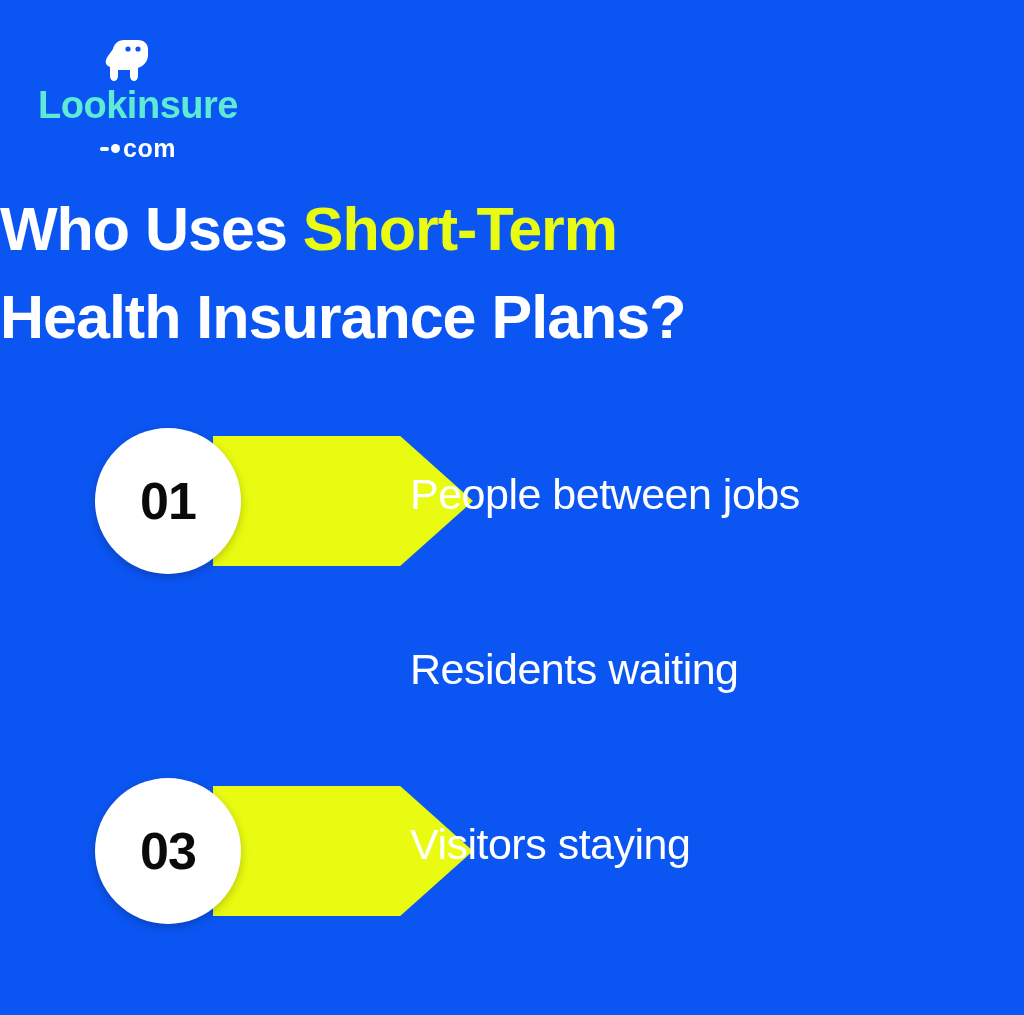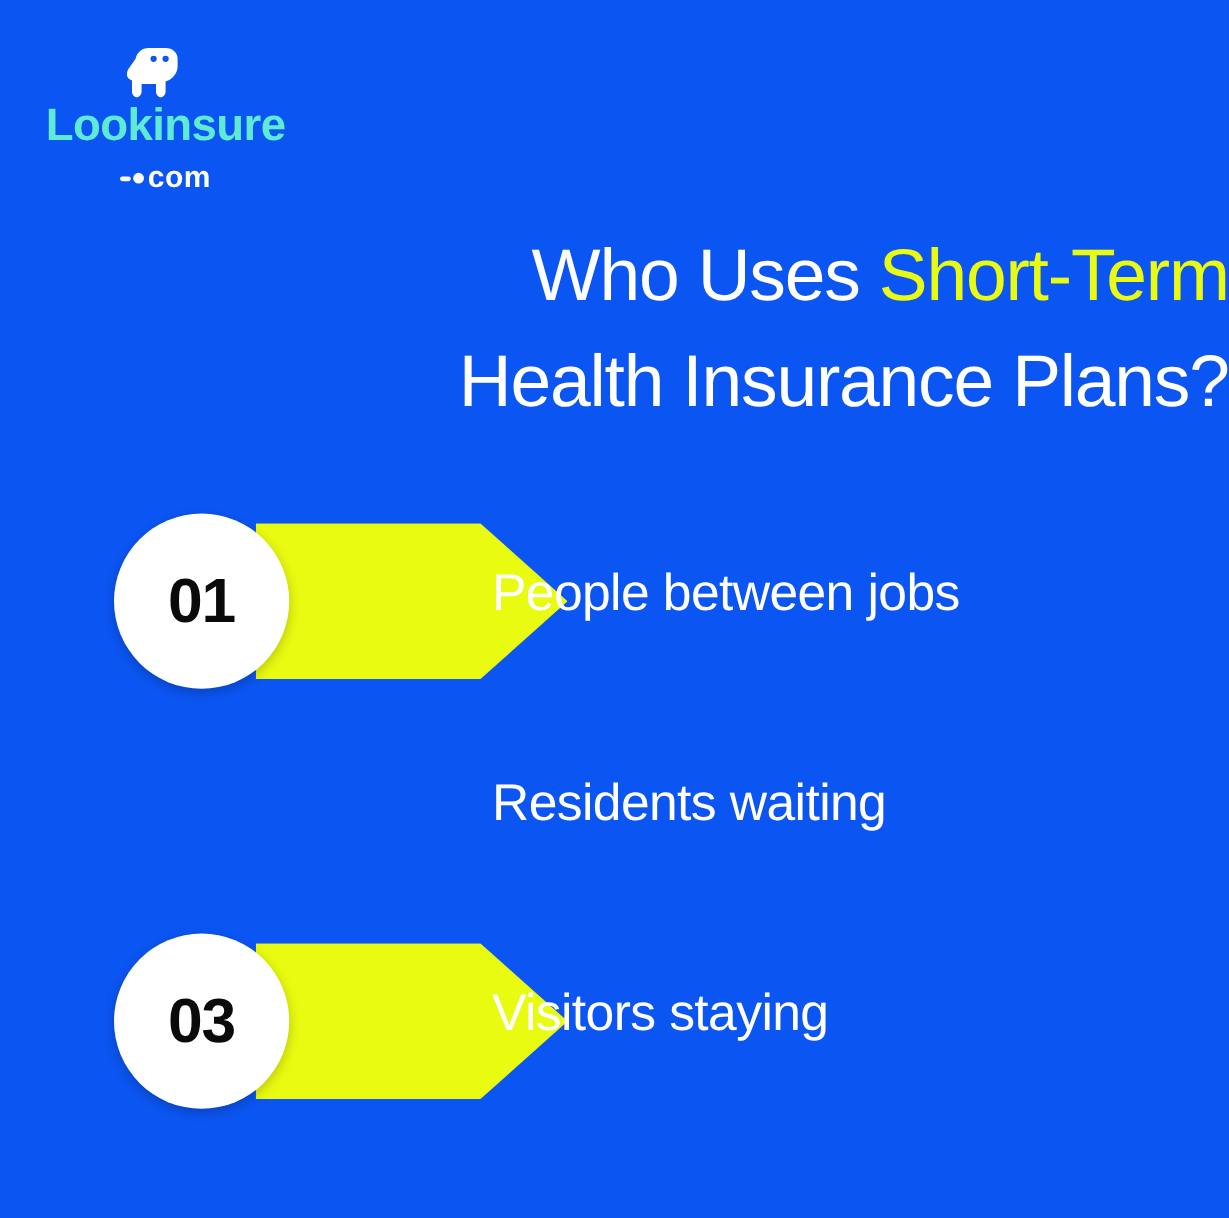--- a/index.html
+++ b/index.html
@@ -74,24 +74,24 @@
     letter-spacing: 0.5px;
     line-height: 25px;
   }
 
   
   .headline {
     position: absolute;
     left: 0;
     top: 185px;
     width: 1024px;
-    text-align: right;
+    text-align: left;
     color: #ffffff;
     font-size: 61px;
-    font-weight: normal;
+    font-weight: bold;
     line-height: 88px;
     letter-spacing: -1px;
   }
   .headline .accent {
     color: #e9fb10;
   }
 
   
   .list {
     position: absolute;

